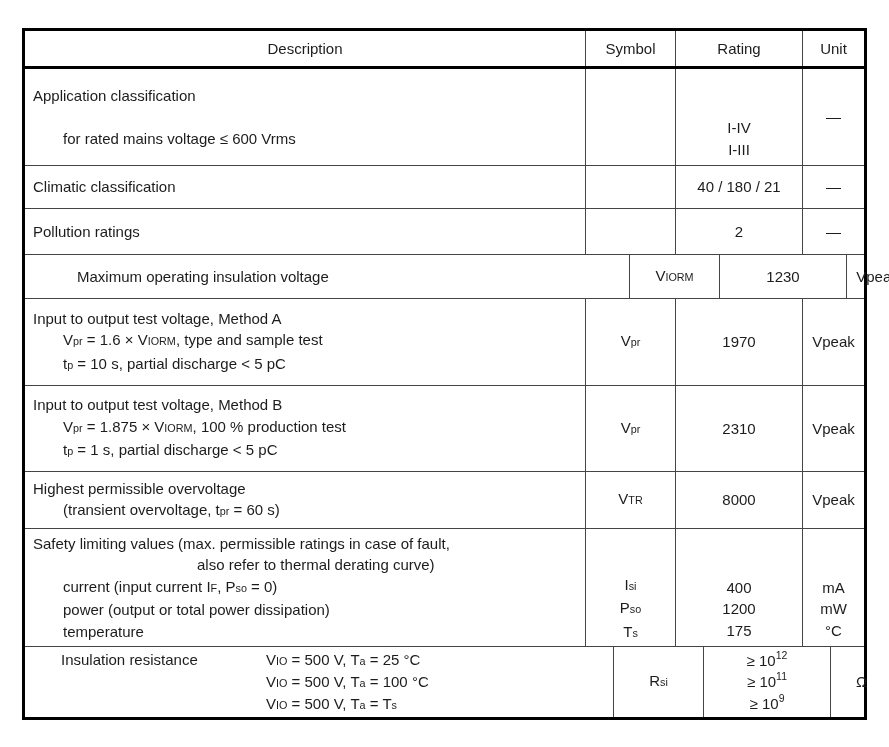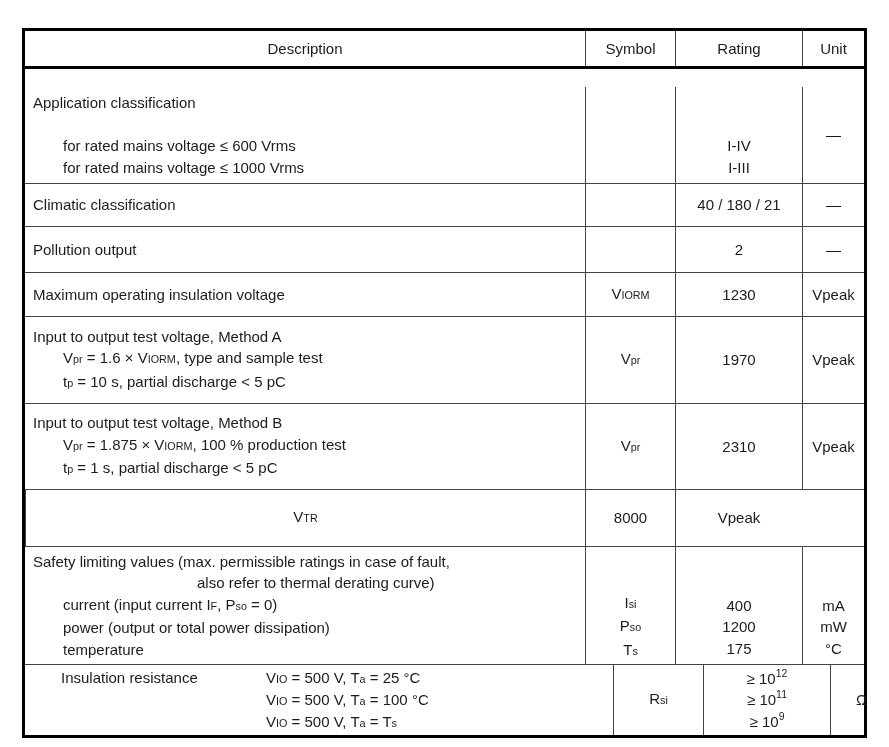--- a/index.html
+++ b/index.html
@@ -11,24 +11,24 @@
   #spec-table{
     position:absolute;left:22px;top:28px;width:845px;
     box-sizing:border-box;border:3px solid #000;background:#fff;
   }
   .trow{
     display:grid;grid-template-columns:560px 90px 127px 62px;
     box-sizing:border-box;
   }
   
   .trow:nth-child(1){height:38px;border-bottom:3px solid #000;}
-  .trow:nth-child(2){height:96px;margin-top:18px;}
+  .trow:nth-child(2){height:96px;}
   .trow:nth-child(3){height:43px;}
   .trow:nth-child(4){height:46px;}
-  .trow:nth-child(5){height:44px;}
+  .trow:nth-child(5){height:44px;padding-left:44px;}
   .trow:nth-child(6){height:87px;}
   .trow:nth-child(7){height:86px;}
   .trow:nth-child(8){height:57px;}
   .trow:nth-child(9){height:118px;}
   .trow:nth-child(10){height:71px;padding-left:28px;}
   .trow:nth-child(n+3){border-top:1px solid #454545;}
 
   .cell{
     box-sizing:border-box;display:flex;flex-direction:column;
     justify-content:center;overflow:hidden;
@@ -54,21 +54,20 @@
       <div class="cell c-desc">Description</div>
       <div class="cell c-sym">Symbol</div>
       <div class="cell c-rat">Rating</div>
       <div class="cell c-unit">Unit</div>
     </div>
     <div class="trow">
       <div class="cell c-desc">
         <div class="line">Application classification</div>
         <div class="line">&nbsp;</div>
         <div class="line ind1">for rated mains voltage ≤ 600 Vrms</div>
-        <div class="line ind1">for rated mains voltage ≤ 1000 Vrms</div>
       </div>
       <div class="cell c-sym"></div>
       <div class="cell c-rat">
         <div class="line">&nbsp;</div>
         <div class="line">&nbsp;</div>
         <div class="line">I-IV</div>
         <div class="line">I-III</div>
       </div>
       <div class="cell c-unit">
         <div class="line">—</div>
@@ -81,21 +80,21 @@
       <div class="cell c-sym"></div>
       <div class="cell c-rat">
         <div class="line">40 / 180 / 21</div>
       </div>
       <div class="cell c-unit">
         <div class="line">—</div>
       </div>
     </div>
     <div class="trow">
       <div class="cell c-desc">
-        <div class="line">Pollution output</div>
+        <div class="line">Pollution ratings</div>
       </div>
       <div class="cell c-sym"></div>
       <div class="cell c-rat">
         <div class="line">2</div>
       </div>
       <div class="cell c-unit">
         <div class="line">—</div>
       </div>
     </div>
     <div class="trow">
@@ -138,20 +137,24 @@
         <div class="line">V<span class="sb">pr</span></div>
       </div>
       <div class="cell c-rat">
         <div class="line">2310</div>
       </div>
       <div class="cell c-unit">
         <div class="line">Vpeak</div>
       </div>
     </div>
     <div class="trow">
+      <div class="cell c-desc">
+        <div class="line">Highest permissible overvoltage</div>
+        <div class="line ind1">(transient overvoltage, t<span class="sb">pr</span> = 60 s)</div>
+      </div>
       <div class="cell c-sym">
         <div class="line">V<span class="sb">TR</span></div>
       </div>
       <div class="cell c-rat">
         <div class="line">8000</div>
       </div>
       <div class="cell c-unit">
         <div class="line">Vpeak</div>
       </div>
     </div>

